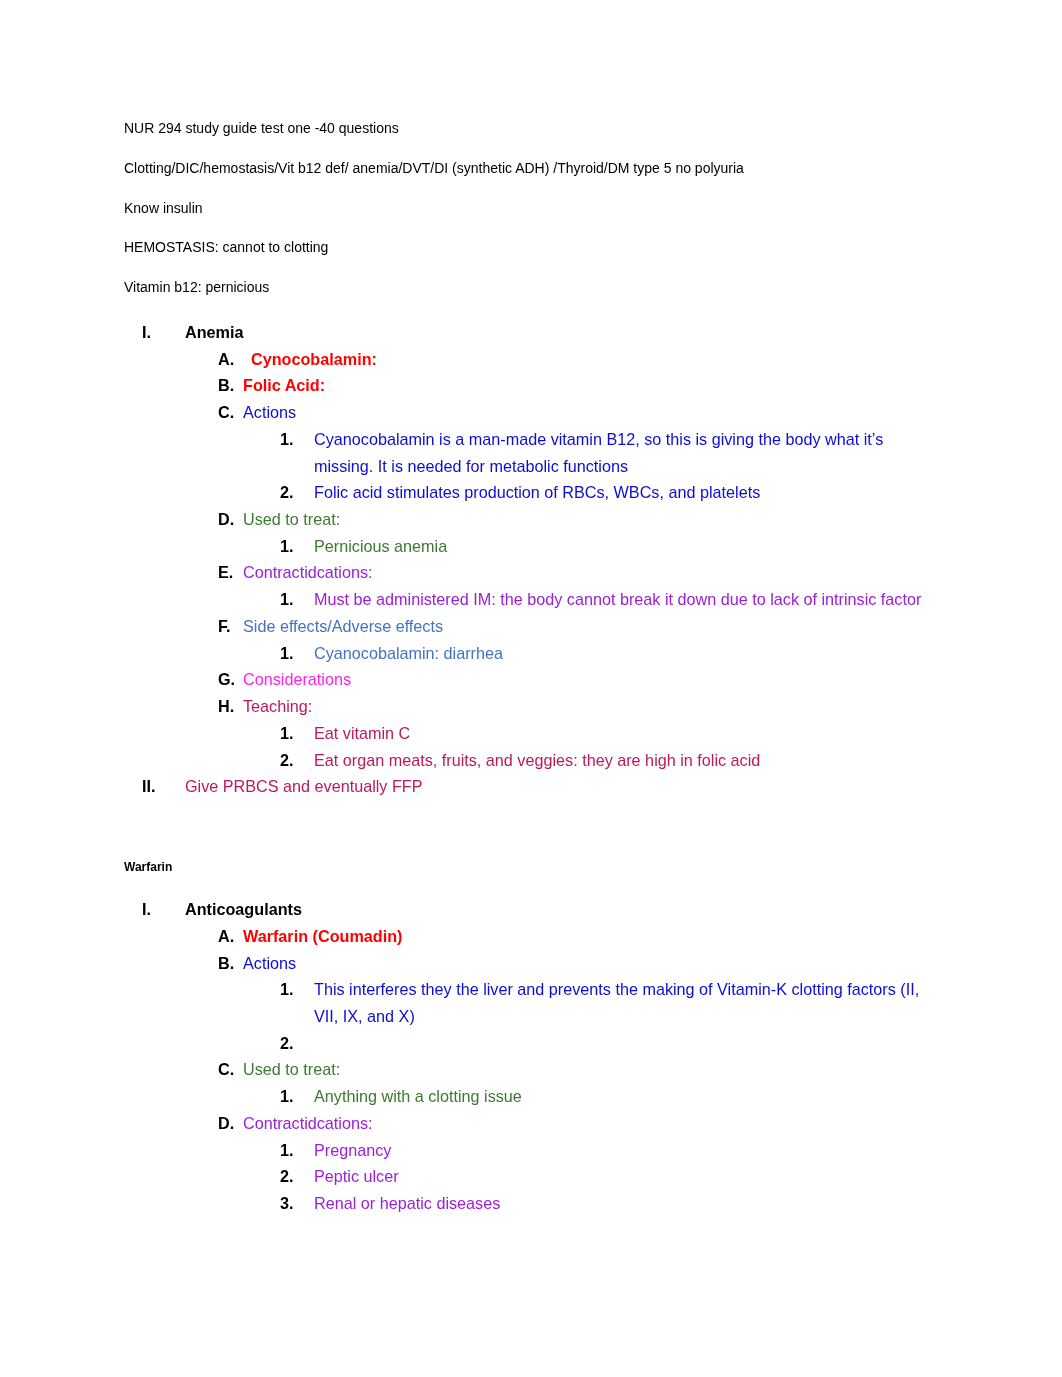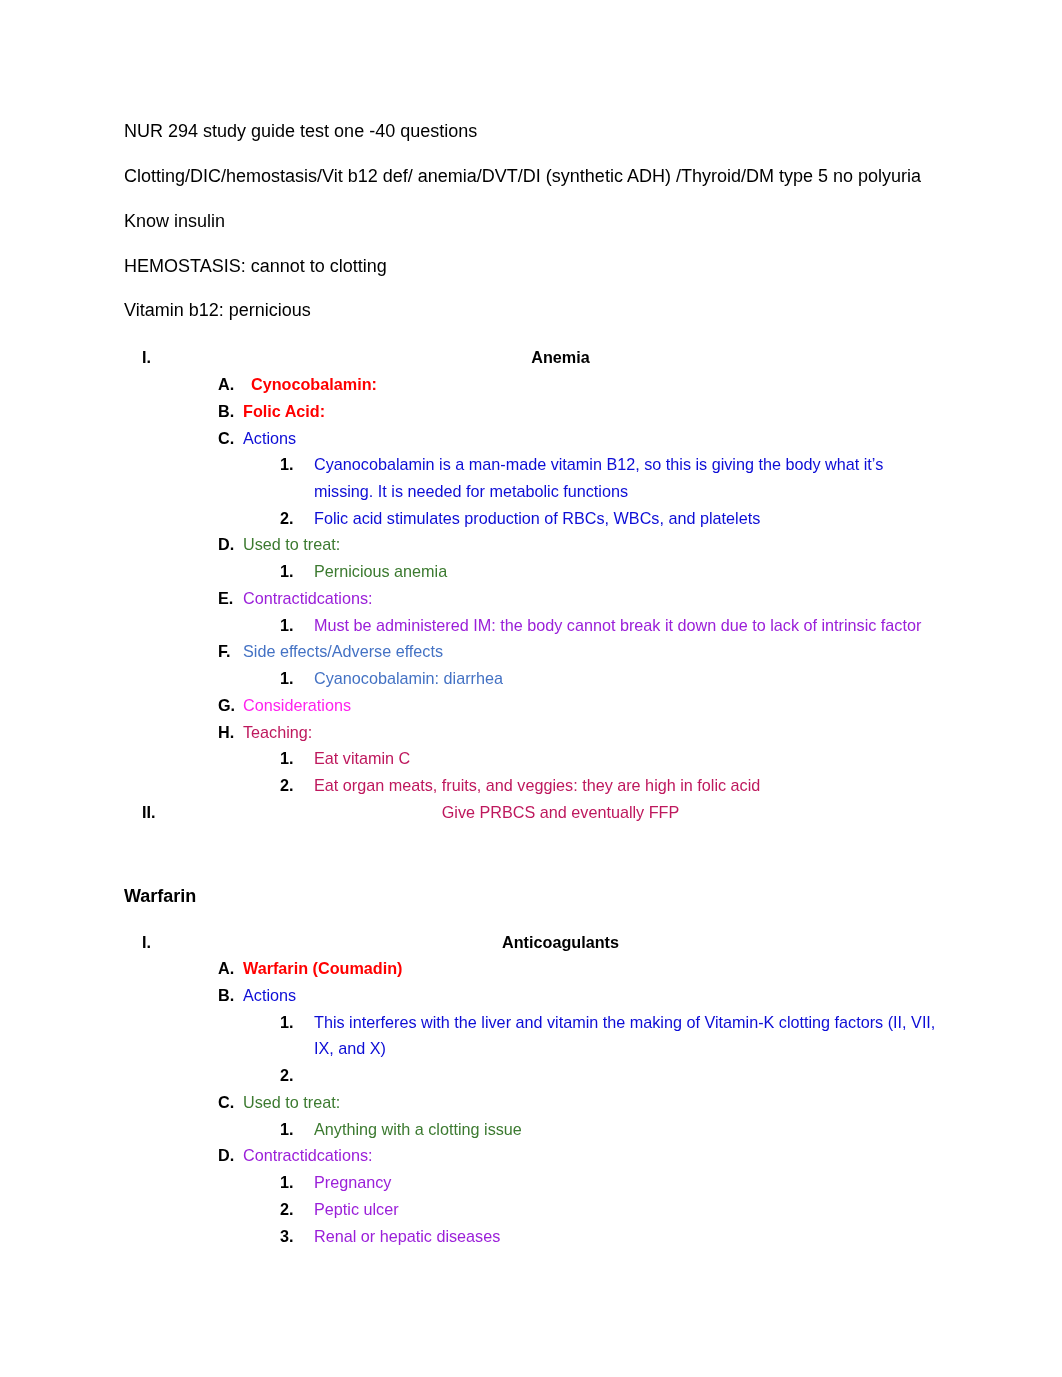--- a/index.html
+++ b/index.html
@@ -23,21 +23,21 @@
   }
   #content {
     position: absolute;
     left: 124px;
     top: 120px;
     width: 812px;
   }
 
   
   .para {
-    font-size: 18px;
+    font-size: 14px;
     line-height: 1.27;
     color: #000000;
     margin: 0 0 22px 0;
     white-space: pre-wrap;
   }
 
   
   .row {
     display: flex;
     align-items: flex-start;
@@ -51,21 +51,21 @@
     text-align: left;
   }
   .txt {
     flex: 1 1 auto;
     min-width: 0;
   }
 
   
   .lvl1 { padding-left: 18px; }
   .lvl1 > .marker { width: 43px; }
-  .lvl1 > .txt { font-weight: bold; text-align: center; }
+  .lvl1 > .txt { font-weight: bold; }
   .lvl1.nb > .txt { font-weight: normal; }
 
   
   .lvl2 { padding-left: 94px; }
   .lvl2 > .marker { width: 25px; }
 
   
   .lvl3 { padding-left: 156px; }
   .lvl3 > .marker { width: 34px; }
 
@@ -77,21 +77,21 @@
   .c-red     { color: #FF0000; font-weight: bold; }
   .c-blue    { color: #0D0DD6; }
   .c-green   { color: #3C7A30; }
   .c-purple  { color: #9B20D9; }
   .c-steel   { color: #4472C4; }
   .c-magenta { color: #FF22EE; }
   .c-orange  { color: #be185d; }
 
   
   .section-title {
-    font-size: 18px;
+    font-size: 12px;
     font-weight: bold;
     color: #000000;
     margin: 0;
   }
   .gap-lg { height: 60px; }
   .gap-sm { height: 22px; }
 </style>
 </head>
 <body>
 
@@ -205,21 +205,21 @@
       <span class="txt c-red">Warfarin (Coumadin)</span>
     </div>
 
     <div class="row lvl2">
       <span class="marker">B.</span>
       <span class="txt c-blue">Actions</span>
     </div>
 
     <div class="row lvl3">
       <span class="marker">1.</span>
-      <span class="txt c-blue">This interferes with the liver and vitamin the making of Vitamin-K clotting factors (II, VII, IX, and X)</span>
+      <span class="txt c-blue">This interferes they the liver and prevents the making of Vitamin-K clotting factors (II, VII, IX, and X)</span>
     </div>
 
     <div class="row lvl3">
       <span class="marker">2.</span>
     </div>
 
     <div class="row lvl2">
       <span class="marker">C.</span>
       <span class="txt c-green">Used to treat:</span>
     </div>

